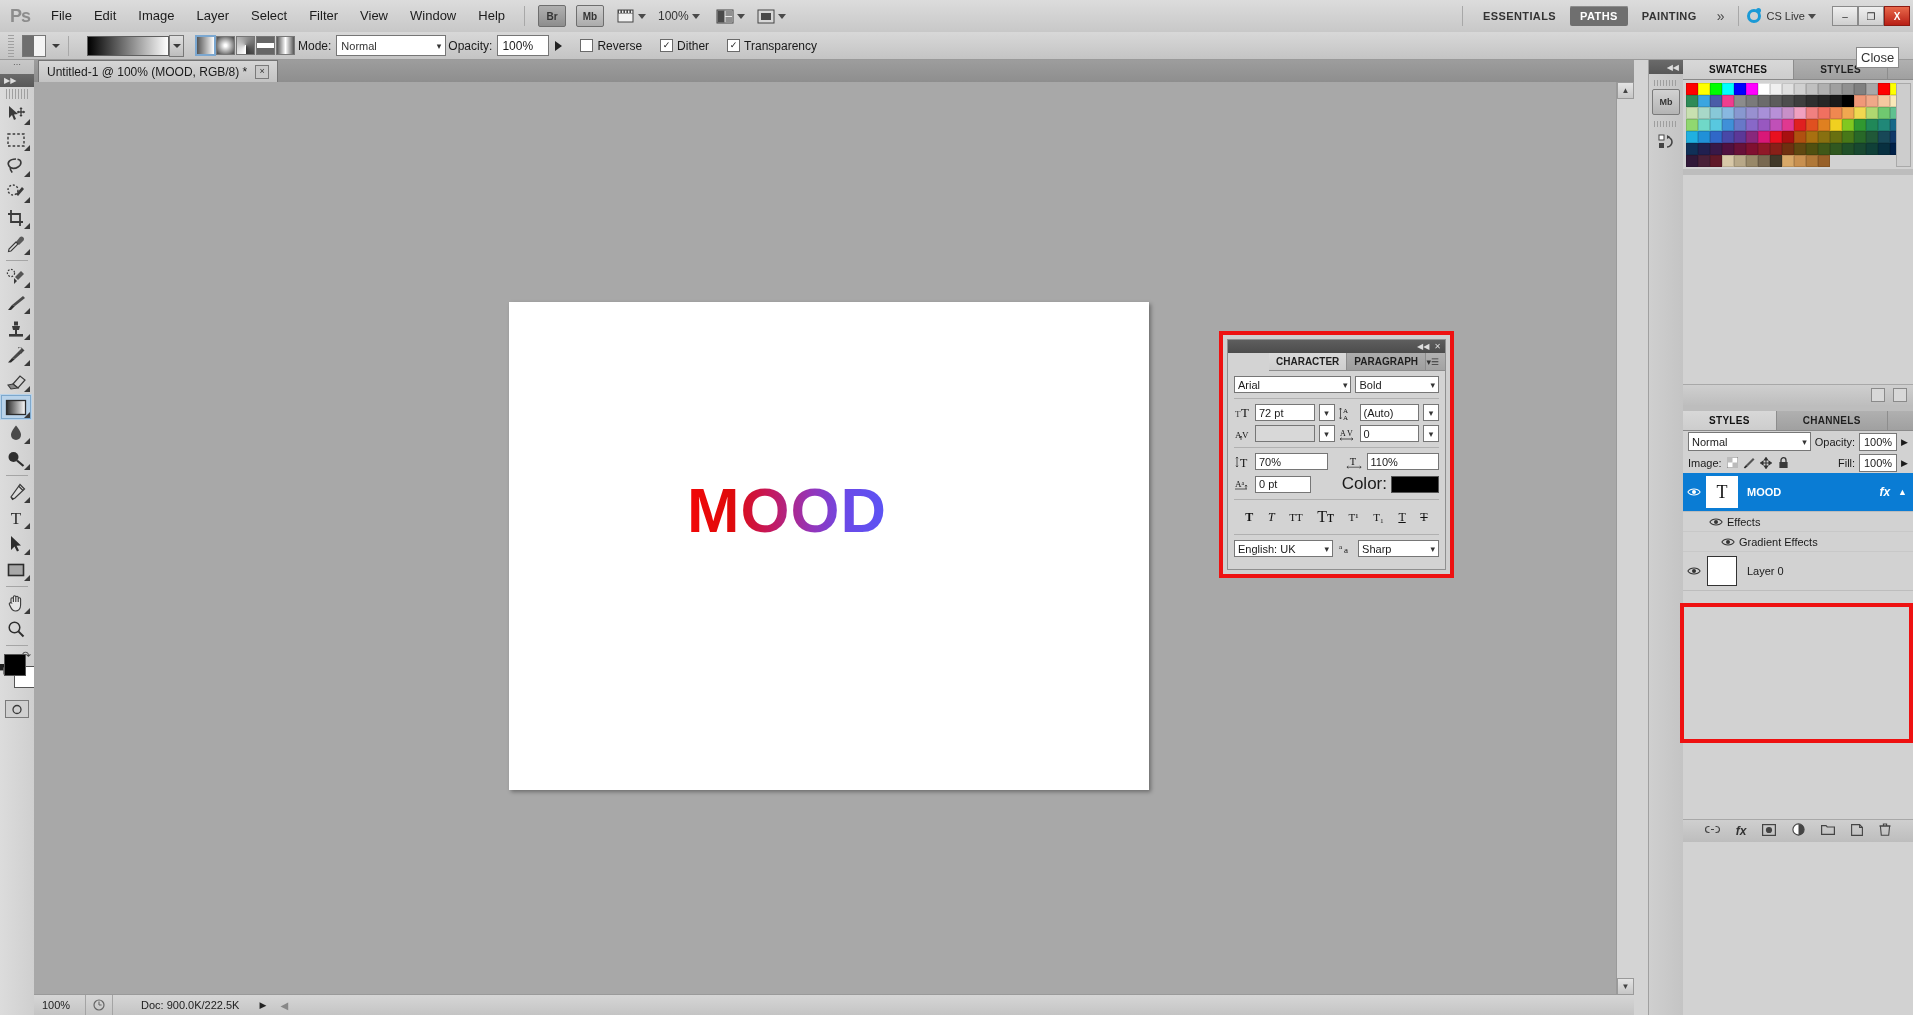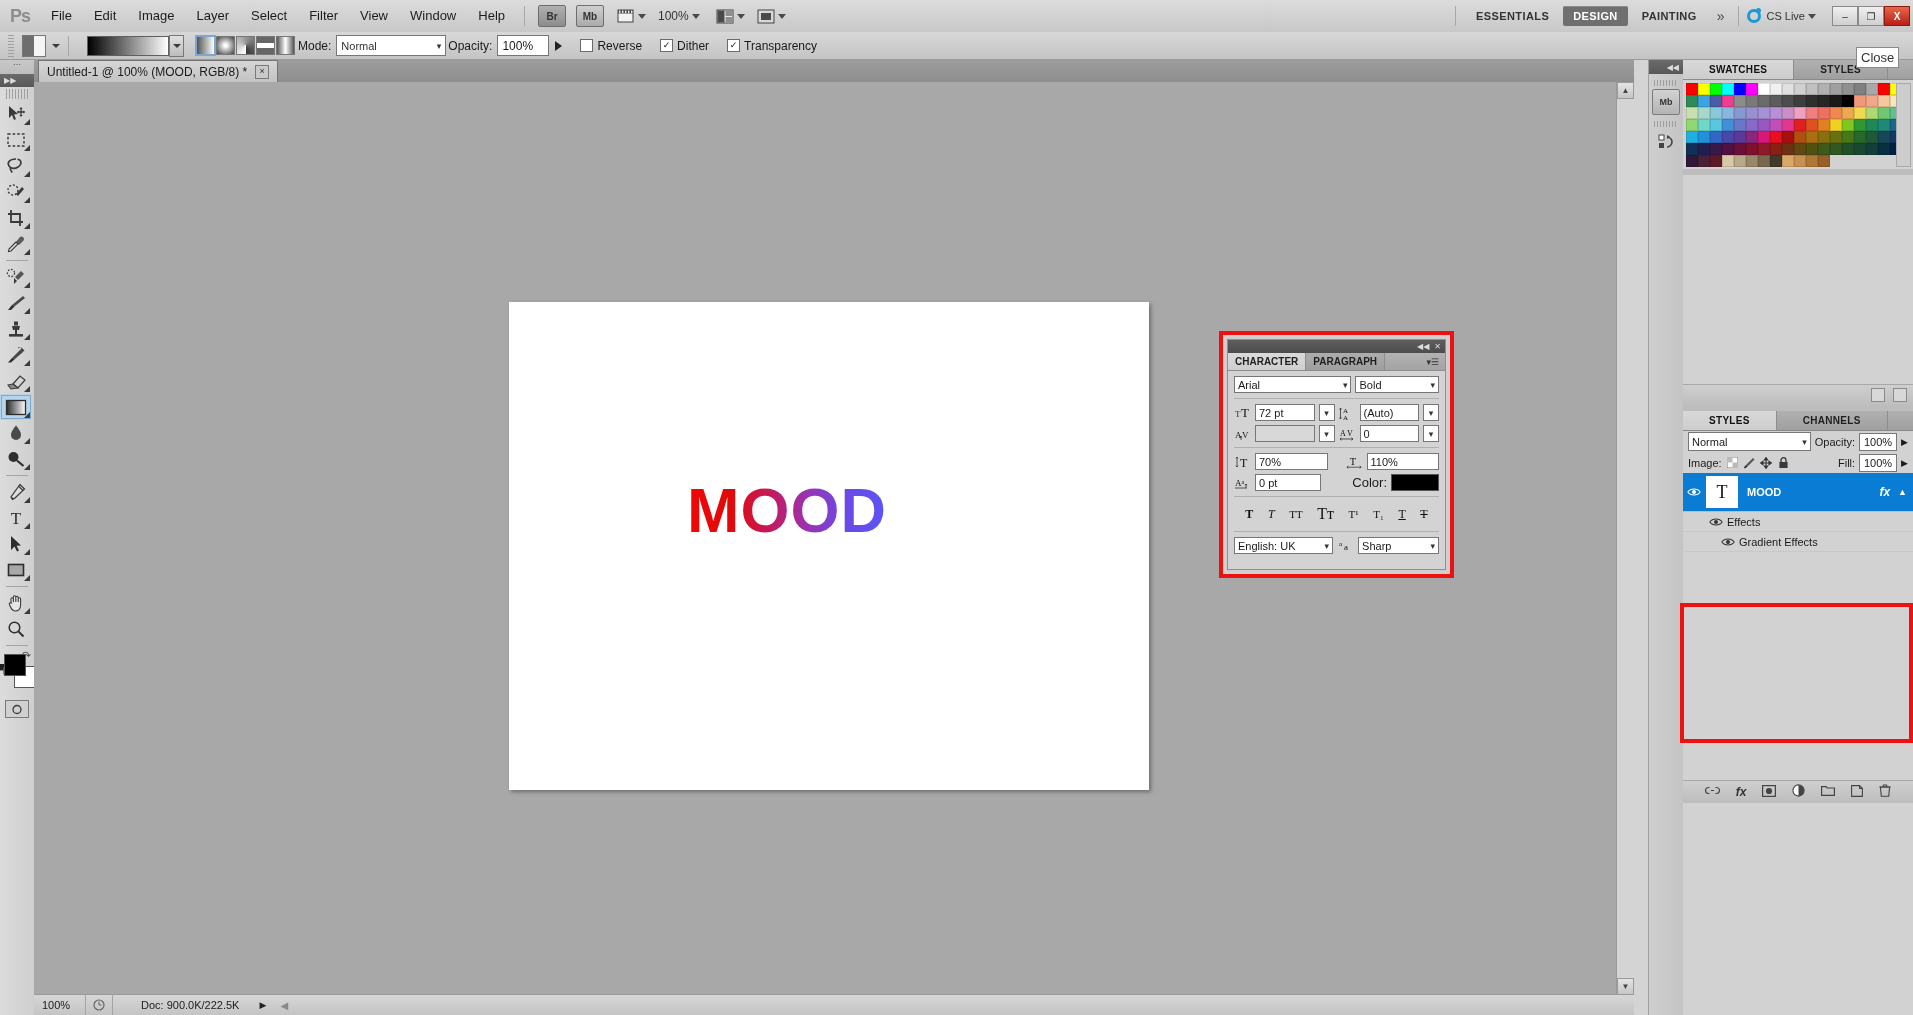--- a/index.html
+++ b/index.html
@@ -254,21 +254,21 @@
 
   
   .char-outer{
     position:absolute;left:1219px;top:331px;width:235px;height:247px;
     border:4px solid #ee1111;box-sizing:border-box;background:#cfcfcf;
   }
   .char-panel{position:absolute;left:4px;top:4px;right:4px;bottom:4px;background:#d3d3d3;
     border:1px solid #8f8f8f;box-sizing:border-box;}
   .cp-title{height:13px;background:linear-gradient(to bottom,#5e5e5e,#4c4c4c);
     display:flex;align-items:center;justify-content:flex-end;padding-right:4px;gap:5px;color:#ddd;font-size:8px;}
-  .cp-tabs{display:flex;height:17px;background:linear-gradient(to bottom,#b2b2b2,#a3a3a3);border-bottom:1px solid #8d8d8d;}
+  .cp-tabs{display:flex;height:17px;background:linear-gradient(to bottom,#b2b2b2,#a3a3a3);border-bottom:1px solid #8d8d8d;margin-left:41px;}
   .cp-tab{font-size:10px;font-weight:bold;color:#1f1f1f;padding:0 7px;display:flex;align-items:center;
     background:linear-gradient(to bottom,#adadad,#9e9e9e);border-right:1px solid #8d8d8d;}
   .cp-tab.sel{background:linear-gradient(to bottom,#dadada,#cecece);}
   .cp-body{padding:5px 6px;}
   .cp-line{display:flex;align-items:center;gap:4px;margin-bottom:4px;}
   .fld{height:17px;border:1px solid #767676;background:#fff;display:flex;align-items:center;
     padding:0 3px;font-size:11px;box-sizing:border-box;}
   .fld.dd{justify-content:space-between;}
   .fld.gray{background:#d8d8d8;}
   .chev{font-size:9px;color:#333;}
@@ -341,21 +341,21 @@
       <svg width="18" height="15" viewBox="0 0 18 15">
         <rect x="1" y="1" width="16" height="13" fill="#d8d8d8" stroke="#444"></rect>
         <rect x="4" y="4" width="10" height="7" fill="#4a4a4a"></rect>
       </svg>
       <span class="arrowdn"></span>
     </div>
 
     <div style="margin-left:auto;display:flex;align-items:center;">
       <div class="vsep"></div>
       <div class="ws-tab">ESSENTIALS</div>
-      <div class="ws-tab sel">DESIGN</div>
+      <div class="ws-tab sel">PATHS</div>
       <div class="ws-tab">PAINTING</div>
       <div class="chev2">»</div>
       <div class="vsep"></div>
       <div class="cslive">
         <span class="ring"></span>
         <span>CS Live</span>
         <span class="arrowdn"></span>
       </div>
       <div class="wbtns">
         <div class="wbtn">–</div>
@@ -878,20 +878,30 @@
       <div class="sub-row ind2">
         <span class="eye-cell">
           <svg class="eye" viewBox="0 0 16 11">
             <path d="M1 5.5 C4 1 12 1 15 5.5 C12 10 4 10 1 5.5 Z" fill="none" stroke="#333" stroke-width="1.2"></path>
             <circle cx="8" cy="5.5" r="2.3" fill="#333"></circle>
           </svg>
         </span>
         <span>Gradient Effects</span>
       </div>
 
+      <div class="layer-row">
+        <span class="eye-cell">
+          <svg class="eye" viewBox="0 0 16 11">
+            <path d="M1 5.5 C4 1 12 1 15 5.5 C12 10 4 10 1 5.5 Z" fill="none" stroke="#333" stroke-width="1.2"></path>
+            <circle cx="8" cy="5.5" r="2.3" fill="#333"></circle>
+          </svg>
+        </span>
+        <span class="thumb"></span>
+        <span class="lname" style="font-weight:normal">Layer 0</span>
+      </div>
 
       <div style="height:228px;background:#d2d2d2"></div>
 
       <div class="lp-foot">
         <span>
           <svg width="15" height="11" viewBox="0 0 15 11">
             <path d="M6 5.5 h3 M4.5 2.5 h-1 a3 3 0 0 0 0 6 h1 M10.5 2.5 h1 a3 3 0 0 1 0 6 h-1" fill="none" stroke="#444" stroke-width="1.2"></path>
           </svg>
         </span>
         <span style="font-style:italic;font-weight:bold;font-size:12px;color:#333">fx</span>
@@ -1026,21 +1036,21 @@
 
         <div class="cp-line">
           <span class="ic-lbl">
             <svg width="16" height="14" viewBox="0 0 16 14">
               <text x="0" y="10" font-family="Liberation Serif, serif" font-size="9" fill="#111">A</text>
               <text x="6.5" y="7.5" font-family="Liberation Serif, serif" font-size="6" fill="#111">a</text>
               <path d="M0 12 h12 M11 12 v-4 M11 8 l-1 1.3 M11 8 l1 1.3" stroke="#333" stroke-width="0.8" fill="none"></path>
             </svg>
           </span>
           <div class="fld" style="flex:1">0 pt</div>
-          <span style="font-size:13px;margin-left:27px">Color:</span>
+          <span style="font-size:17px;margin-left:27px">Color:</span>
           <span class="colorchip"></span>
         </div>
 
         <div class="cp-sep"></div>
 
         <div class="styrow">
           <span style="font-weight:bold;font-family:'Liberation Serif',serif">T</span>
           <span style="font-style:italic;font-family:'Liberation Serif',serif">T</span>
           <span style="font-family:'Liberation Serif',serif;font-size:11px">TT</span>
           <span style="font-family:'Liberation Serif',serif;font-size:16px">Tт</span>

